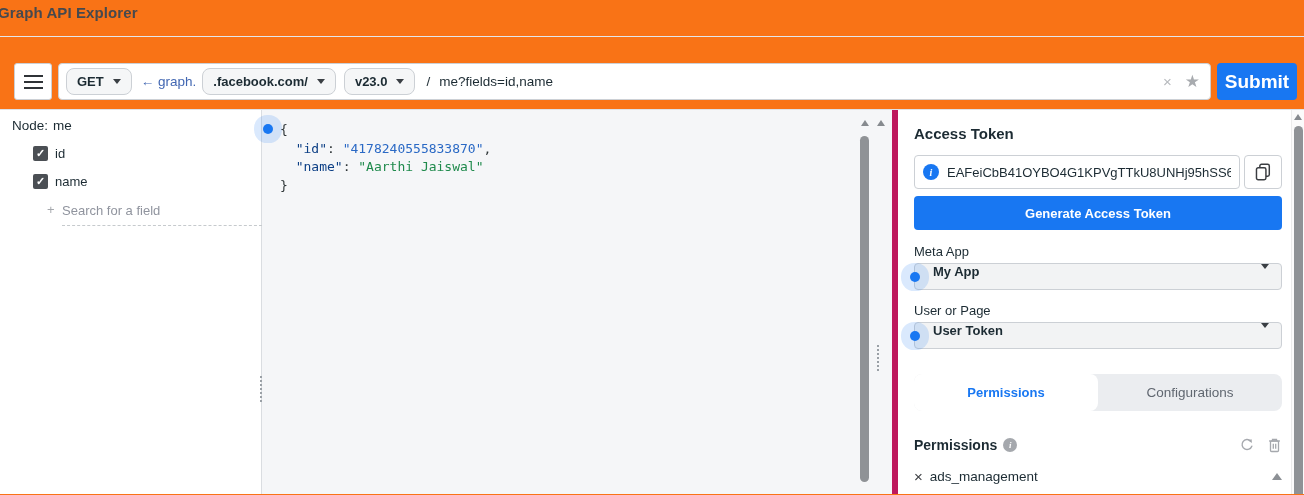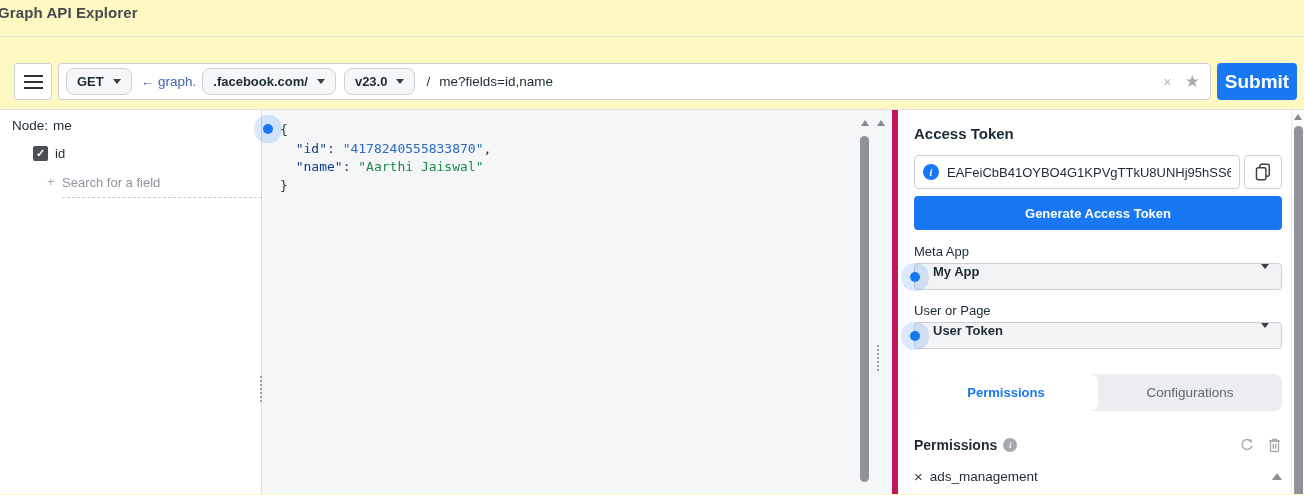--- a/index.html
+++ b/index.html
@@ -1,19 +1,19 @@
 <!DOCTYPE html>
 <html><head>
 <meta charset="utf-8">
 <style>
   * { box-sizing: border-box; margin: 0; padding: 0; }
   body { background:#fff; }
   .app {
     position: relative; width: 1304px; height: 495px; overflow: hidden;
-    background:#fef9c3; font-family:"Liberation Sans", sans-serif; color:#1c2b33;
+    background:#f97316; font-family:"Liberation Sans", sans-serif; color:#1c2b33;
   }
   
   .hdr { height:37px; border-bottom:1px solid #e4e6eb; display:flex; align-items:flex-start; }
   .hdr-title { font-size:15px; font-weight:bold; color:#46494e; margin:4px 0 0 -2px; letter-spacing:.1px; }
 
   
   .tbar { height:73px; border-bottom:1px solid #dfe2e6; display:flex; align-items:flex-end; padding-bottom:9px; }
   .icon-btn {
     width:38px; height:37px; border:1px solid #ccd0d5; border-radius:3px; margin-left:14px;
     display:flex; flex-direction:column; justify-content:center; align-items:center; gap:4px;
@@ -191,20 +191,24 @@
 
   <div class="main">
 
     <div class="lpanel">
       <div class="node-line">
         <span class="nl">Node:</span><span>me</span>
       </div>
       <div class="field-row">
         <span class="cbox"></span>
         <span class="field-label">id</span>
+      </div>
+      <div class="field-row">
+        <span class="cbox"></span>
+        <span class="field-label">name</span>
       </div>
       <div class="search-row">
         <span class="search-plus">+</span>
         <span class="search-text">Search for a field</span>
       </div>
     </div>
 
     <div class="mpanel">
       <span class="tour-dot mid-dot"></span>
       <pre class="code"><span>{</span>

